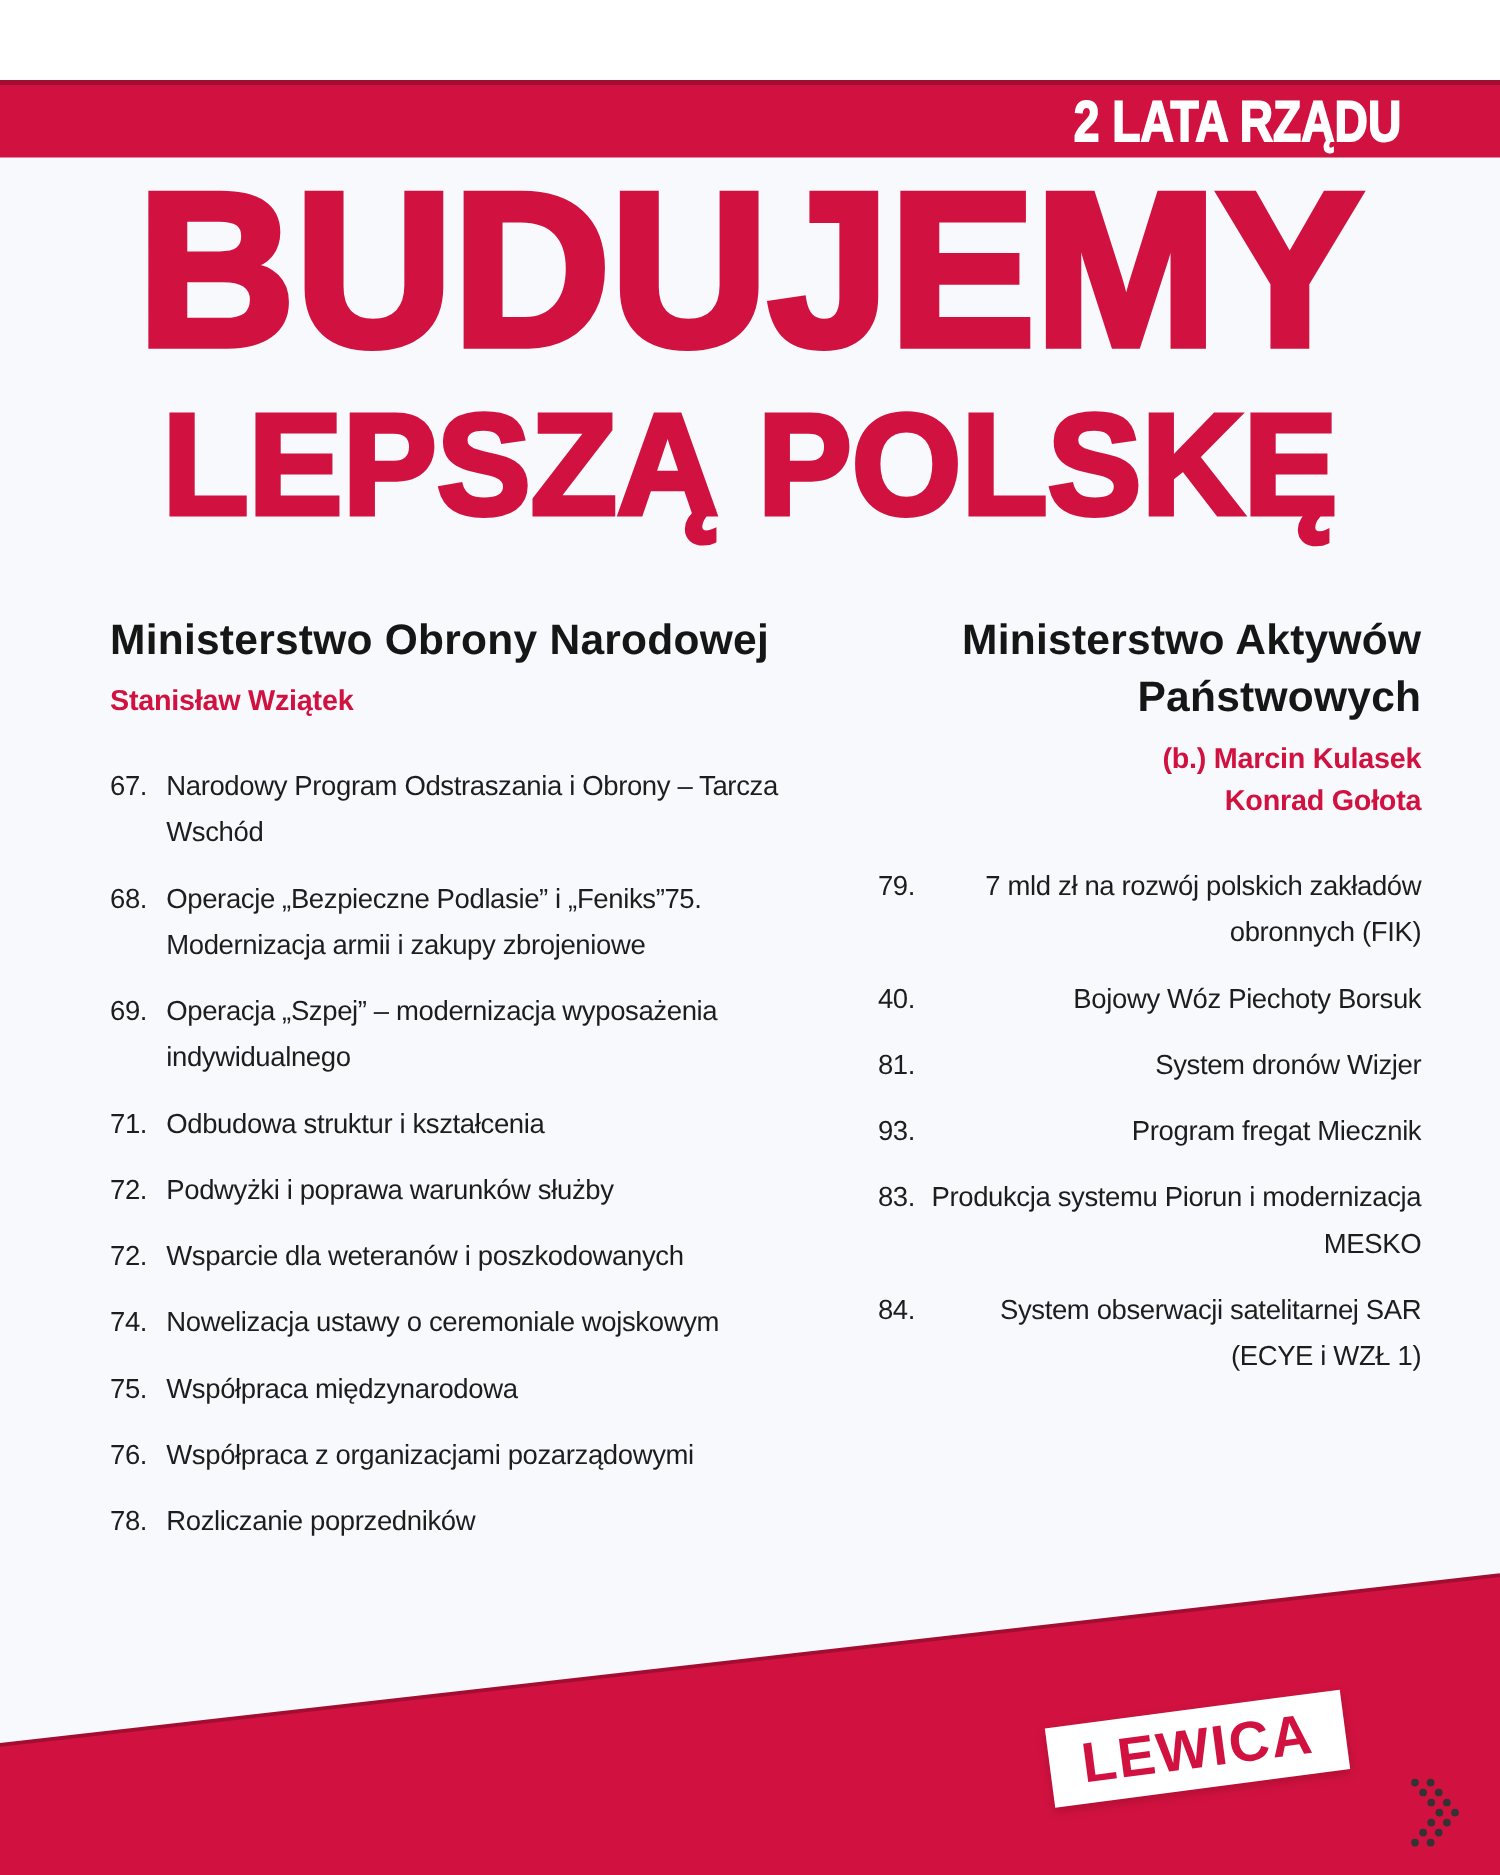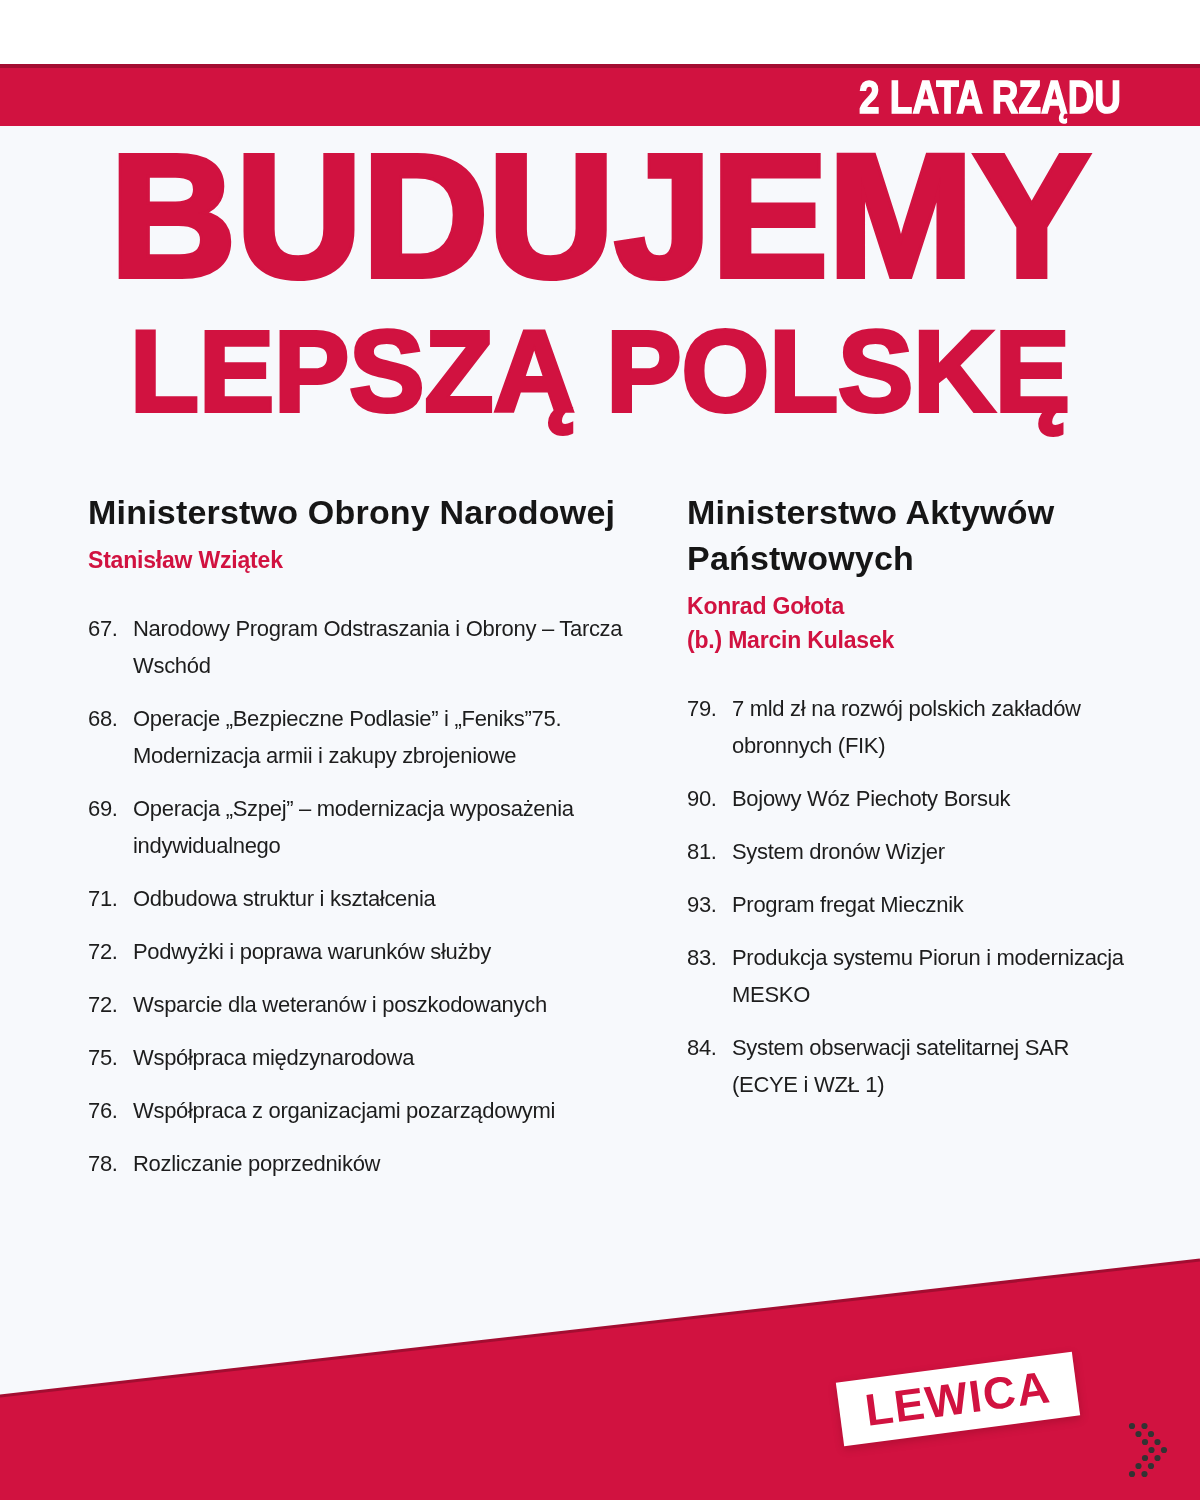--- a/index.html
+++ b/index.html
@@ -33,21 +33,21 @@
   .title-2{top:312px;height:132px;}
   .title-svg text{
     fill:var(--brand-red);stroke:var(--brand-red);paint-order:stroke;
     font-family:"Liberation Sans", sans-serif;font-weight:bold;
   }
   .title-1 text{font-size:175px;stroke-width:6;}
   .title-2 text{font-size:115px;stroke-width:4;}
 
   .columns{position:absolute;top:489px;left:88px;display:flex;gap:43px;}
   .col-a{width:556px;}
-  .col-b{width:450px;}
+  .col-b{width:450px;text-align:right;}
   .ministry{
     margin:0;font-size:34px;line-height:46px;font-weight:bold;
     color:#161616;letter-spacing:0.2px;
   }
   .ministers{margin-top:8px;}
   .minister{
     color:var(--brand-red);font-weight:bold;font-size:23px;line-height:34px;
     letter-spacing:-0.2px;
   }
   .items{list-style:none;margin:33px 0 0 0;padding:0;}
@@ -124,20 +124,24 @@
         <li class="item">
           <span class="num">72.</span>
           <span class="txt">Podwyżki i poprawa warunków służby</span>
         </li>
 
         <li class="item">
           <span class="num">72.</span>
           <span class="txt">Wsparcie dla weteranów i poszkodowanych</span>
         </li>
 
+        <li class="item">
+          <span class="num">74.</span>
+          <span class="txt">Nowelizacja ustawy o ceremoniale wojskowym</span>
+        </li>
 
         <li class="item">
           <span class="num">75.</span>
           <span class="txt">Współpraca międzynarodowa</span>
         </li>
 
         <li class="item">
           <span class="num">76.</span>
           <span class="txt">Współpraca z organizacjami pozarządowymi</span>
         </li>
@@ -146,33 +150,33 @@
           <span class="num">78.</span>
           <span class="txt">Rozliczanie poprzedników</span>
         </li>
       </ol>
   </section>
 
   <section class="col col-b">
     <h2 class="ministry">Ministerstwo Aktywów Państwowych</h2>
     <div class="ministers">
 
+        <div class="minister">(b.) Marcin Kulasek</div>
+
         <div class="minister">Konrad Gołota</div>
-
-        <div class="minister">(b.) Marcin Kulasek</div>
       </div>
     <ol class="items">
 
         <li class="item">
           <span class="num">79.</span>
           <span class="txt">7 mld zł na rozwój polskich zakładów obronnych (FIK)</span>
         </li>
 
         <li class="item">
-          <span class="num">90.</span>
+          <span class="num">40.</span>
           <span class="txt">Bojowy Wóz Piechoty Borsuk</span>
         </li>
 
         <li class="item">
           <span class="num">81.</span>
           <span class="txt">System dronów Wizjer</span>
         </li>
 
         <li class="item">
           <span class="num">93.</span>

